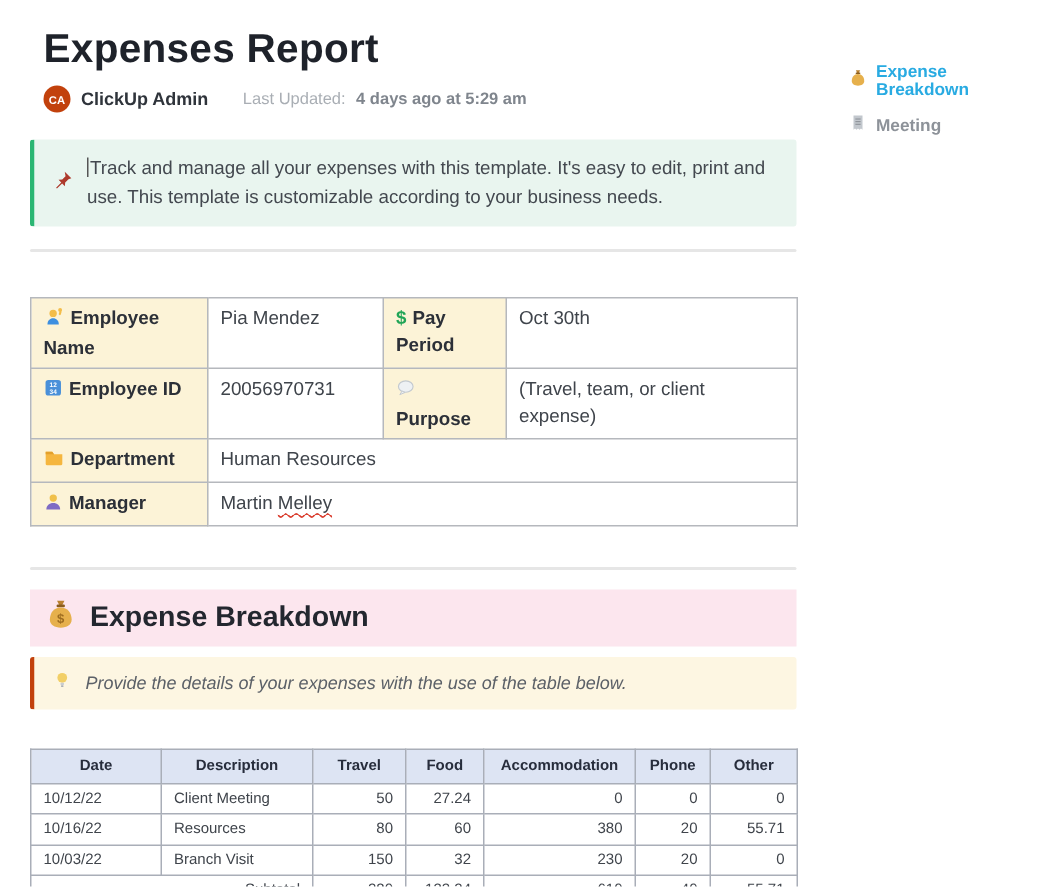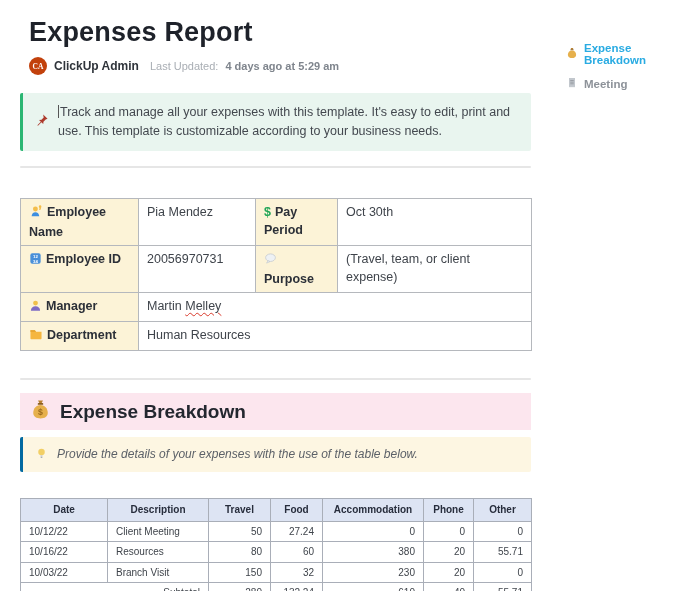--- a/index.html
+++ b/index.html
@@ -5,29 +5,29 @@
   * { margin:0; padding:0; box-sizing:border-box; }
   html,body { width:700px; height:591px; background:#ffffff; overflow:hidden;
     font-family:"Liberation Sans", sans-serif; color:#3f444b; }
   .page { position:relative; width:700px; height:591px; }
   .main { position:absolute; left:20px; top:0; width:511px; }
 
   
   h1.doc-title { margin:16px 0 0 9px; font-size:27px; line-height:32px; font-weight:bold; color:#1e222a; letter-spacing:.2px; }
   .byline { display:flex; align-items:center; gap:7px; margin:9px 0 0 9px; }
   .avatar { width:18px; height:18px; border-radius:50%; background:#c2410c; color:#fff;
-    font-size:7.5px; font-weight:bold; display:flex; align-items:center; justify-content:center;font-family:Liberation Serif, serif; }
+    font-size:7.5px; font-weight:bold; display:flex; align-items:center; justify-content:center; }
   .author { font-size:12px; font-weight:bold; color:#2f343b;text-align:center; }
-  .updated-label { font-size:11px; color:#a9aeb4; margin-left:4px; }
+  .updated-label { font-size:11px; color:#a9aeb4; margin-left:16px; }
   .updated-value { font-size:11px; font-weight:bold; color:#7f858d; }
 
   
   .callout { display:flex; gap:9px; padding:10px 12px; margin-top:18px; border-radius:2px; }
   .callout.green { background:#e9f5ef; border-left:3px solid #2bb673;align-items:center; }
-  .callout.yellow { background:#fdf6e2; border-left:3px solid #0369a1; margin-top:7px; padding:8px 12px; }
+  .callout.yellow { background:#fdf6e2; border-left:3px solid #c2410c; margin-top:7px; padding:8px 12px; }
   .callout-text { font-size:12.5px; line-height:1.5; color:#43484f; }
   .callout.yellow .callout-text { font-style:italic; font-size:12px; color:#5c6168; }
   .caret { display:inline-block; width:1px; height:13px; background:#555; vertical-align:-2px; margin-right:1px; }
   .co-icon { flex:0 0 auto; margin-top:1px; }
 
   .divider { height:2px; background:#e6e6e6; border-radius:2px; margin-top:15px; }
   .divider.d2 { margin-top:27px; }
 
   
   table { border-collapse:collapse; table-layout:fixed; }
@@ -121,38 +121,38 @@
         <td class="lbl">
           <span class="ico"><svg width="13" height="13" viewBox="0 0 24 24">
                   <ellipse cx="12" cy="10.5" rx="9" ry="7" fill="#eef1f4" stroke="#c3c9cf" stroke-width="1.4"></ellipse>
                   <path d="M7.5 16l-2.8 4.5 6.3-2.6z" fill="#eef1f4" stroke="#c3c9cf" stroke-width="1.2"></path>
                 </svg></span><span>Purpose</span>
         </td>
         <td class="val">(Travel, team, or client expense)</td>
       </tr>
       <tr>
         <td class="lbl">
+          <span class="ico"><svg width="14" height="14" viewBox="0 0 24 24">
+                  <path d="M2.5 5.5h7.5l2 2.8h9.5v11.2a1.3 1.3 0 0 1-1.3 1.3H3.8a1.3 1.3 0 0 1-1.3-1.3z" fill="#f5b63f"></path>
+                  <path d="M2.5 5.5h7.5l2 2.8H2.5z" fill="#e3a02c"></path>
+                </svg></span><span>Department</span>
+        </td>
+        <td class="val" colspan="3">Human Resources</td>
+      </tr>
+      <tr>
+        <td class="lbl">
           <span class="ico"><svg width="13" height="13" viewBox="0 0 24 24">
                   <circle cx="12" cy="7.5" r="4.5" fill="#f0c04a"></circle>
                   <path d="M3.5 21.5c0-5 3.7-8 8.5-8s8.5 3 8.5 8z" fill="#7e6bc4"></path>
                 </svg></span><span>Manager</span>
         </td>
         <td class="val" colspan="3">
           <span>Martin</span>
           <span class="misspelled">Melley</span>
         </td>
-      </tr>
-      <tr>
-        <td class="lbl">
-          <span class="ico"><svg width="14" height="14" viewBox="0 0 24 24">
-                  <path d="M2.5 5.5h7.5l2 2.8h9.5v11.2a1.3 1.3 0 0 1-1.3 1.3H3.8a1.3 1.3 0 0 1-1.3-1.3z" fill="#f5b63f"></path>
-                  <path d="M2.5 5.5h7.5l2 2.8H2.5z" fill="#e3a02c"></path>
-                </svg></span><span>Department</span>
-        </td>
-        <td class="val" colspan="3">Human Resources</td>
       </tr>
     </tbody>
       </table>
 
     <div class="divider d2"></div>
 
     <div class="section-heading">
       <span><svg width="21" height="21" viewBox="0 0 24 24">
             <path d="M9.2 1.8h5.6l-1.7 3.4h-2.2z" fill="#b9802e"></path>
             <rect x="8.8" y="4.6" width="6.4" height="2.1" rx="1" fill="#8a5d1e"></rect>

